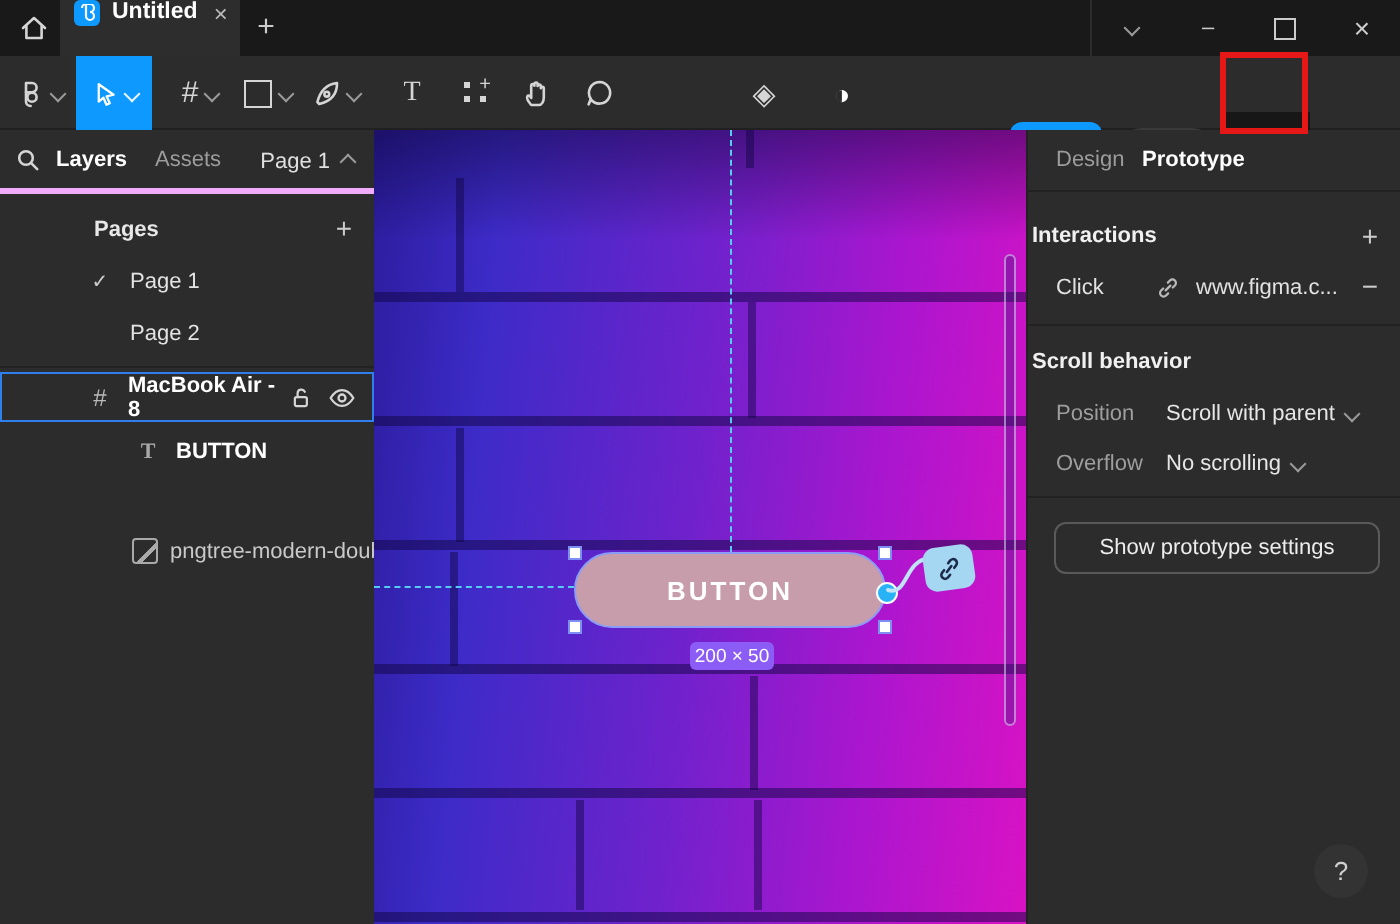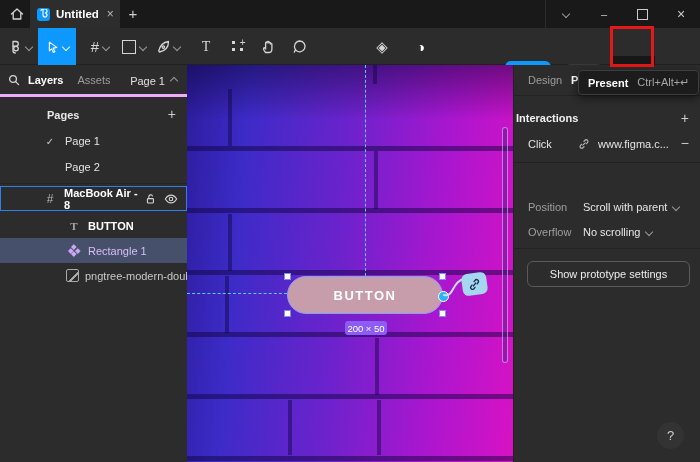--- a/index.html
+++ b/index.html
@@ -5,21 +5,21 @@
   html,body{margin:0;padding:0;background:#000;}
   #app{position:relative;width:700px;height:462px;background:#2c2c2c;overflow:hidden;
        font-family:"Liberation Sans","DejaVu Sans",sans-serif;color:#d5d5d5;
        -webkit-font-smoothing:antialiased;font-size:11px;}
   .abs{position:absolute;}
   svg{display:block;}
   .ic{stroke:#d5d5d5;fill:none;stroke-width:1.3;stroke-linecap:round;stroke-linejoin:round;}
 
   
   #titlebar{left:0;top:0;width:700px;height:28px;background:#191919;}
-  #tab{left:30px;top:0;width:90px;height:28px;background:#2d2d2d;display:flex;align-items:center;gap:6px;padding:0 7px;box-sizing:border-box;}
+  #tab{left:30px;top:0;width:90px;height:28px;background:#2d2d2d;display:flex;gap:6px;padding:0 7px;box-sizing:border-box;}
   #tab .ficon{width:13px;height:13px;border-radius:3px;background:#0d99ff;display:flex;align-items:center;justify-content:center;flex:0 0 auto;}
   #tab .title{color:#fff;font-weight:bold;font-size:11.5px;white-space:nowrap;}
   #tab .close{color:#bbb;font-size:12px;margin-left:2px;cursor:default;}
   #newtab{left:124px;top:4px;width:18px;height:18px;color:#ccc;font-size:15px;display:flex;align-items:center;justify-content:center;}
   .tdiv{left:545px;top:0;width:1px;height:28px;background:#2b2b2b;}
   .winbtn{top:0;width:30px;height:28px;display:flex;align-items:center;justify-content:center;color:#ccc;}
   .chev{display:inline-block;width:5px;height:5px;border-right:1.4px solid #9a9a9a;border-bottom:1.4px solid #9a9a9a;transform:rotate(45deg);}
   .chev.up{transform:rotate(-135deg);}
   .maxsq{width:9px;height:9px;border:1.2px solid #ccc;}
 
@@ -264,31 +264,20 @@
           <circle class="ic" cx="8" cy="6.5" r="2"></circle>
         </svg>
       </span>
     </div>
 
     <div class="sbrow lrow abs" style="top:148px;color:#fff;font-weight:bold;">
       <span class="lic" style="font-family:'Liberation Serif','DejaVu Serif',serif;">T</span>
       <span class="nm">BUTTON</span>
     </div>
 
-    <div id="rectrow" class="sbrow lrow abs" style="top:173px;">
-      <span class="lic">
-        <span class="d4">
-            <i style="left:3.6px;top:0;"></i>
-            <i style="left:0;top:3.6px;"></i>
-            <i style="left:7.2px;top:3.6px;"></i>
-            <i style="left:3.6px;top:7.2px;"></i>
-          </span>
-      </span>
-      <span class="nm">Rectangle 1</span>
-    </div>
 
     <div class="sbrow lrow abs" style="top:198px;color:#c9c9c9;">
       <span class="lic">
           <span class="imgic"></span>
         </span>
       <span class="nm" style="width:130px;">pngtree-modern-double-color...</span>
     </div>
   </div>
 
   <div id="canvas" class="abs">
@@ -351,20 +340,23 @@
           <path d="M7.9 4.4 l1.4-1.4 a2.3 2.3 0 0 1 3.3 3.3 L11.2 7.7"></path>
           <path d="M8.1 11.6 l-1.4 1.4 a2.3 2.3 0 0 1-3.3-3.3 L4.8 8.3"></path>
         </g>
       </svg>
       <span style="margin-left:8px;color:#e2e2e2;width:74px;white-space:nowrap;overflow:hidden;">www.figma.c...</span>
       <span class="pright" style="top:0;">−</span>
     </div>
 
     <div class="pdiv abs" style="top:97px;"></div>
 
+    <div class="prow abs" style="top:108px;height:16px;">
+      <span class="phdr">Scroll behavior</span>
+    </div>
 
     <div class="prow abs" style="top:134px;height:16px;">
       <span class="plabel">Position</span>
       <span class="pval" style="margin-left:3px;">
         <span>Scroll with parent</span>
         <span class="chev"></span>
       </span>
     </div>
 
     <div class="prow abs" style="top:159px;height:16px;">
@@ -373,19 +365,15 @@
         <span>No scrolling</span>
         <span class="chev"></span>
       </span>
     </div>
 
     <div class="pdiv abs" style="top:183px;"></div>
 
     <div id="protobtn" class="abs">Show prototype settings</div>
   </div>
 
-  <div id="tooltip" class="abs">
-    <span class="tl">Present</span>
-    <span class="ts">Ctrl+Alt+↵</span>
-  </div>
 
   <div id="helpbtn" class="abs">?</div>
 </div>
 
 </body></html>

